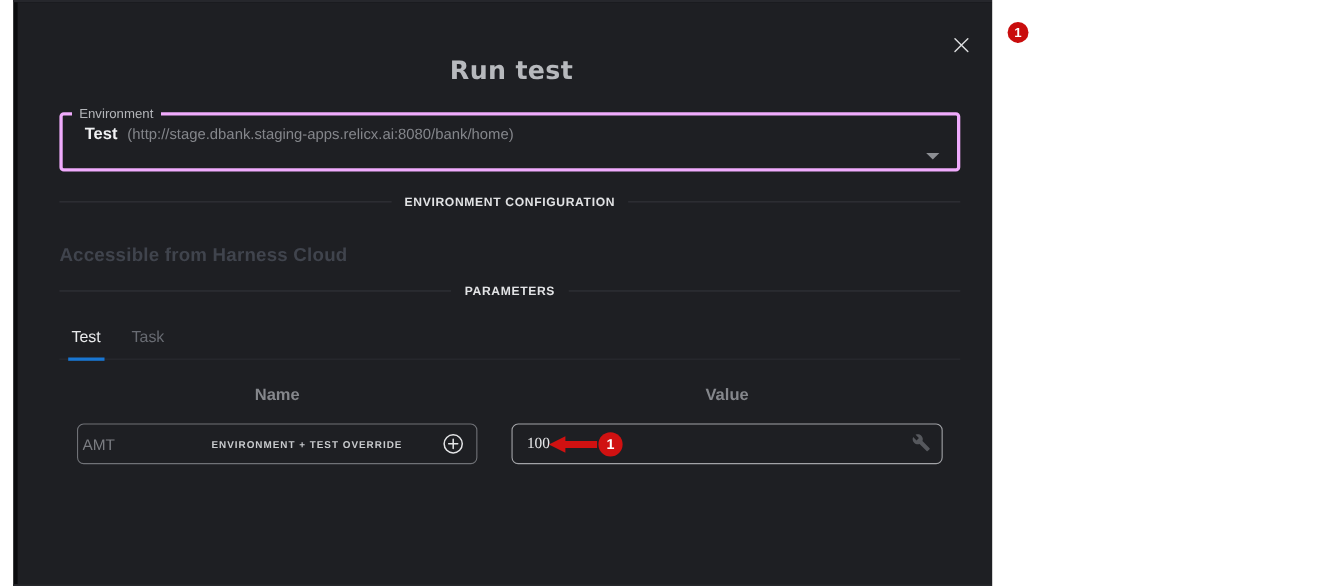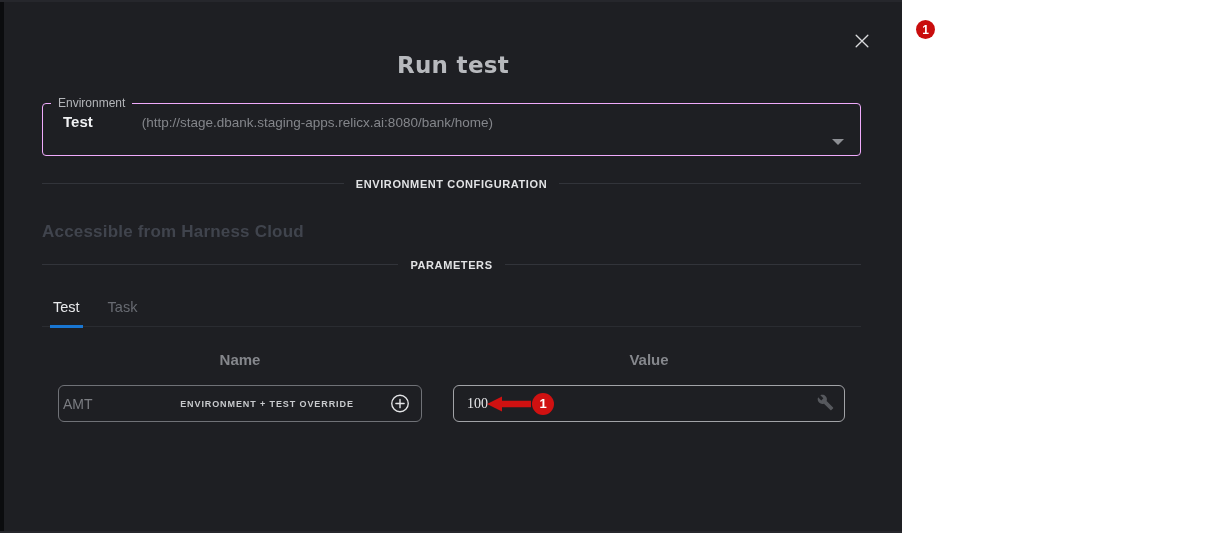--- a/index.html
+++ b/index.html
@@ -2,42 +2,42 @@
 <html><head>
 <meta charset="utf-8">
 <style>
   * { box-sizing: border-box; margin: 0; padding: 0; }
   html, body { background: #ffffff; }
   body { font-family: "Liberation Sans", "DejaVu Sans", sans-serif; }
 
   .page { position: relative; width: 1222px; height: 533px; background: #ffffff; overflow: hidden; }
 
   
-  .app-backdrop { position: absolute; left: 0; top: 0; width: 902px; height: 533px; background: #0b0c0e; }
+  .app-backdrop { position: absolute; left: 12px; top: 0; width: 902px; height: 533px; background: #0b0c0e; }
   .edge-line { position: absolute; left: 0; width: 902px; height: 2px; background: #26272c; }
   .edge-line.top { top: 0; }
   .edge-line.bottom { bottom: 0; }
 
   
   .modal { position: absolute; left: 4px; top: 2px; width: 898px; height: 529px; background: #1e1f23; }
 
   .close-btn { position: absolute; left: 845px; top: 26px; width: 26px; height: 26px; background: transparent; border: none; cursor: pointer; padding: 0; }
   .close-btn svg { display: block; margin: auto; }
 
   .modal-title { position: absolute; left: 0; top: 50px; width: 100%; text-align: center;
     font-family: "DejaVu Sans", "Liberation Sans", sans-serif;
     font-size: 23px; font-weight: bold; letter-spacing: 0.3px; color: #b7b9bd; }
 
   
   .env-field { position: absolute; left: 38px; top: 94px; width: 819px; height: 60px;
-    border: 1px solid #f0abfc; border-radius: 4px; background: transparent; cursor: pointer; }
+    border: 3px solid #f0abfc; border-radius: 4px; background: transparent; cursor: pointer; }
   .env-field legend { margin-left: 8px; padding: 0 7px; font-size: 12px; color: #b3b5b9; }
   .env-value { display: flex; align-items: baseline; gap: 9px; padding: 3px 0 0 20px; }
   .env-name { font-size: 15px; font-weight: bold; color: #f0f1f3; }
-  .env-url { font-size: 13.5px; color: #84868b; margin-left: 40px; }
+  .env-url { font-size: 13.5px; color: #84868b; }
   .caret { position: absolute; right: 16px; top: 29px; width: 0; height: 0;
     border-left: 6px solid transparent; border-right: 6px solid transparent; border-top: 6px solid #8d8f94; }
 
   
   .divider { position: absolute; left: 38px; width: 819px; height: 15px; display: flex; align-items: center; gap: 12px; }
   .divider .line { flex: 1; height: 1px; background: #32343a; }
   .divider-text { font-size: 11px; font-weight: bold; letter-spacing: 0.6px; color: #e2e3e5; white-space: nowrap; }
   .divider-env { top: 174px; }
   .divider-params { top: 255px; }
 

